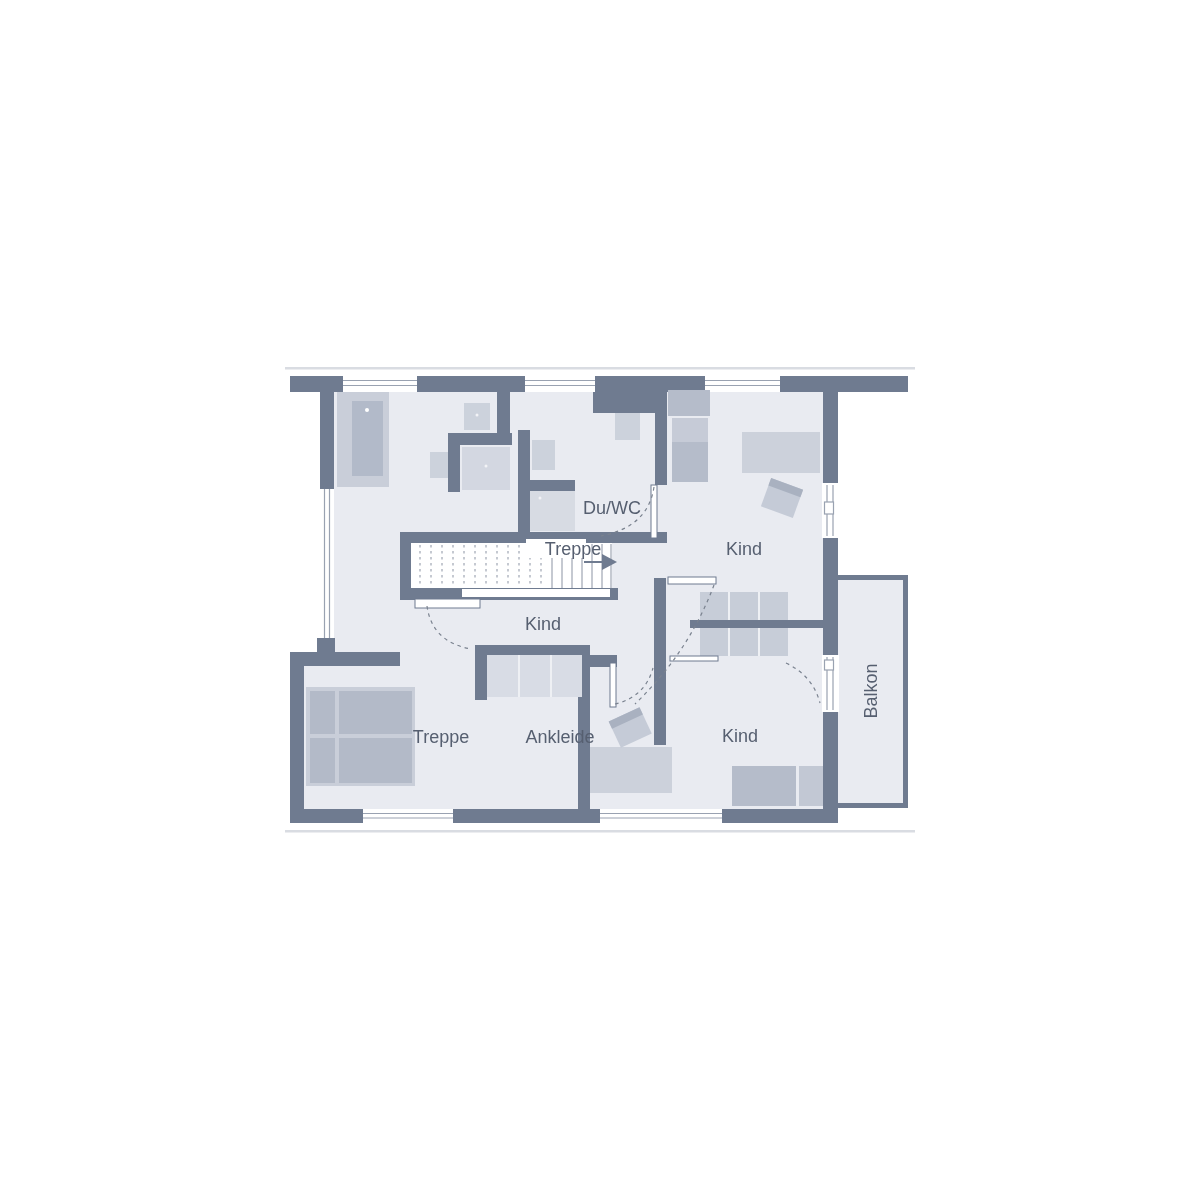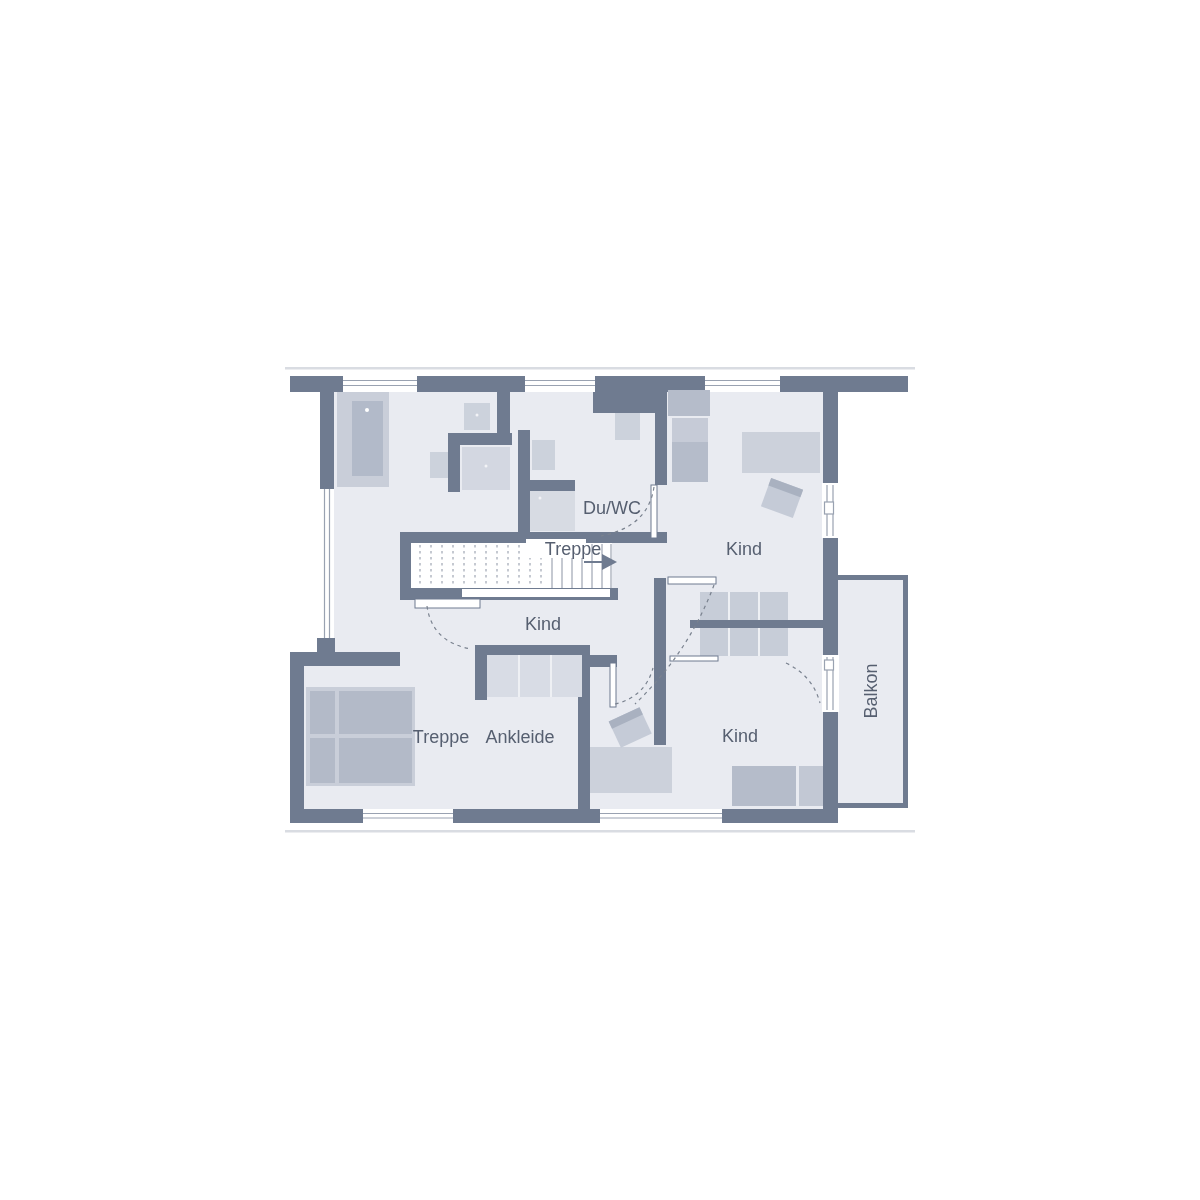--- a/index.html
+++ b/index.html
@@ -212,16 +212,16 @@
       <path d="M 786 663 Q 813 676 820 703"></path>
     </g>
   </g>
 </svg>
 
   <div class="lbl" style="left:612px;top:508px;">Du/WC</div>
   <div class="lbl" style="left:529px;top:549px;margin-left:44px;">Treppe</div>
   <div class="lbl" style="left:744px;top:549px;">Kind</div>
   <div class="lbl" style="left:543px;top:624px;">Kind</div>
   <div class="lbl" style="left:441px;top:737px;">Treppe</div>
-  <div class="lbl" style="left:520px;top:737px;">Ankleide</div>
+  <div class="lbl" style="left:560px;top:737px;">Ankleide</div>
   <div class="lbl" style="left:740px;top:736px;">Kind</div>
   <div class="lbl rot" style="left:871px;top:691px;">Balkon</div>
 </div>
 
 </body></html>

